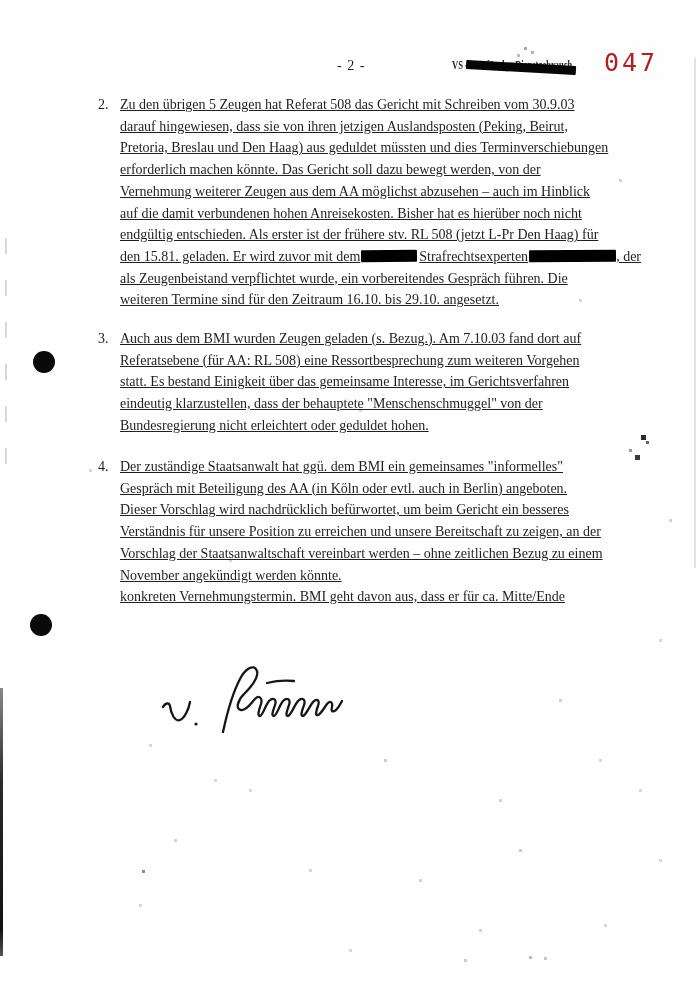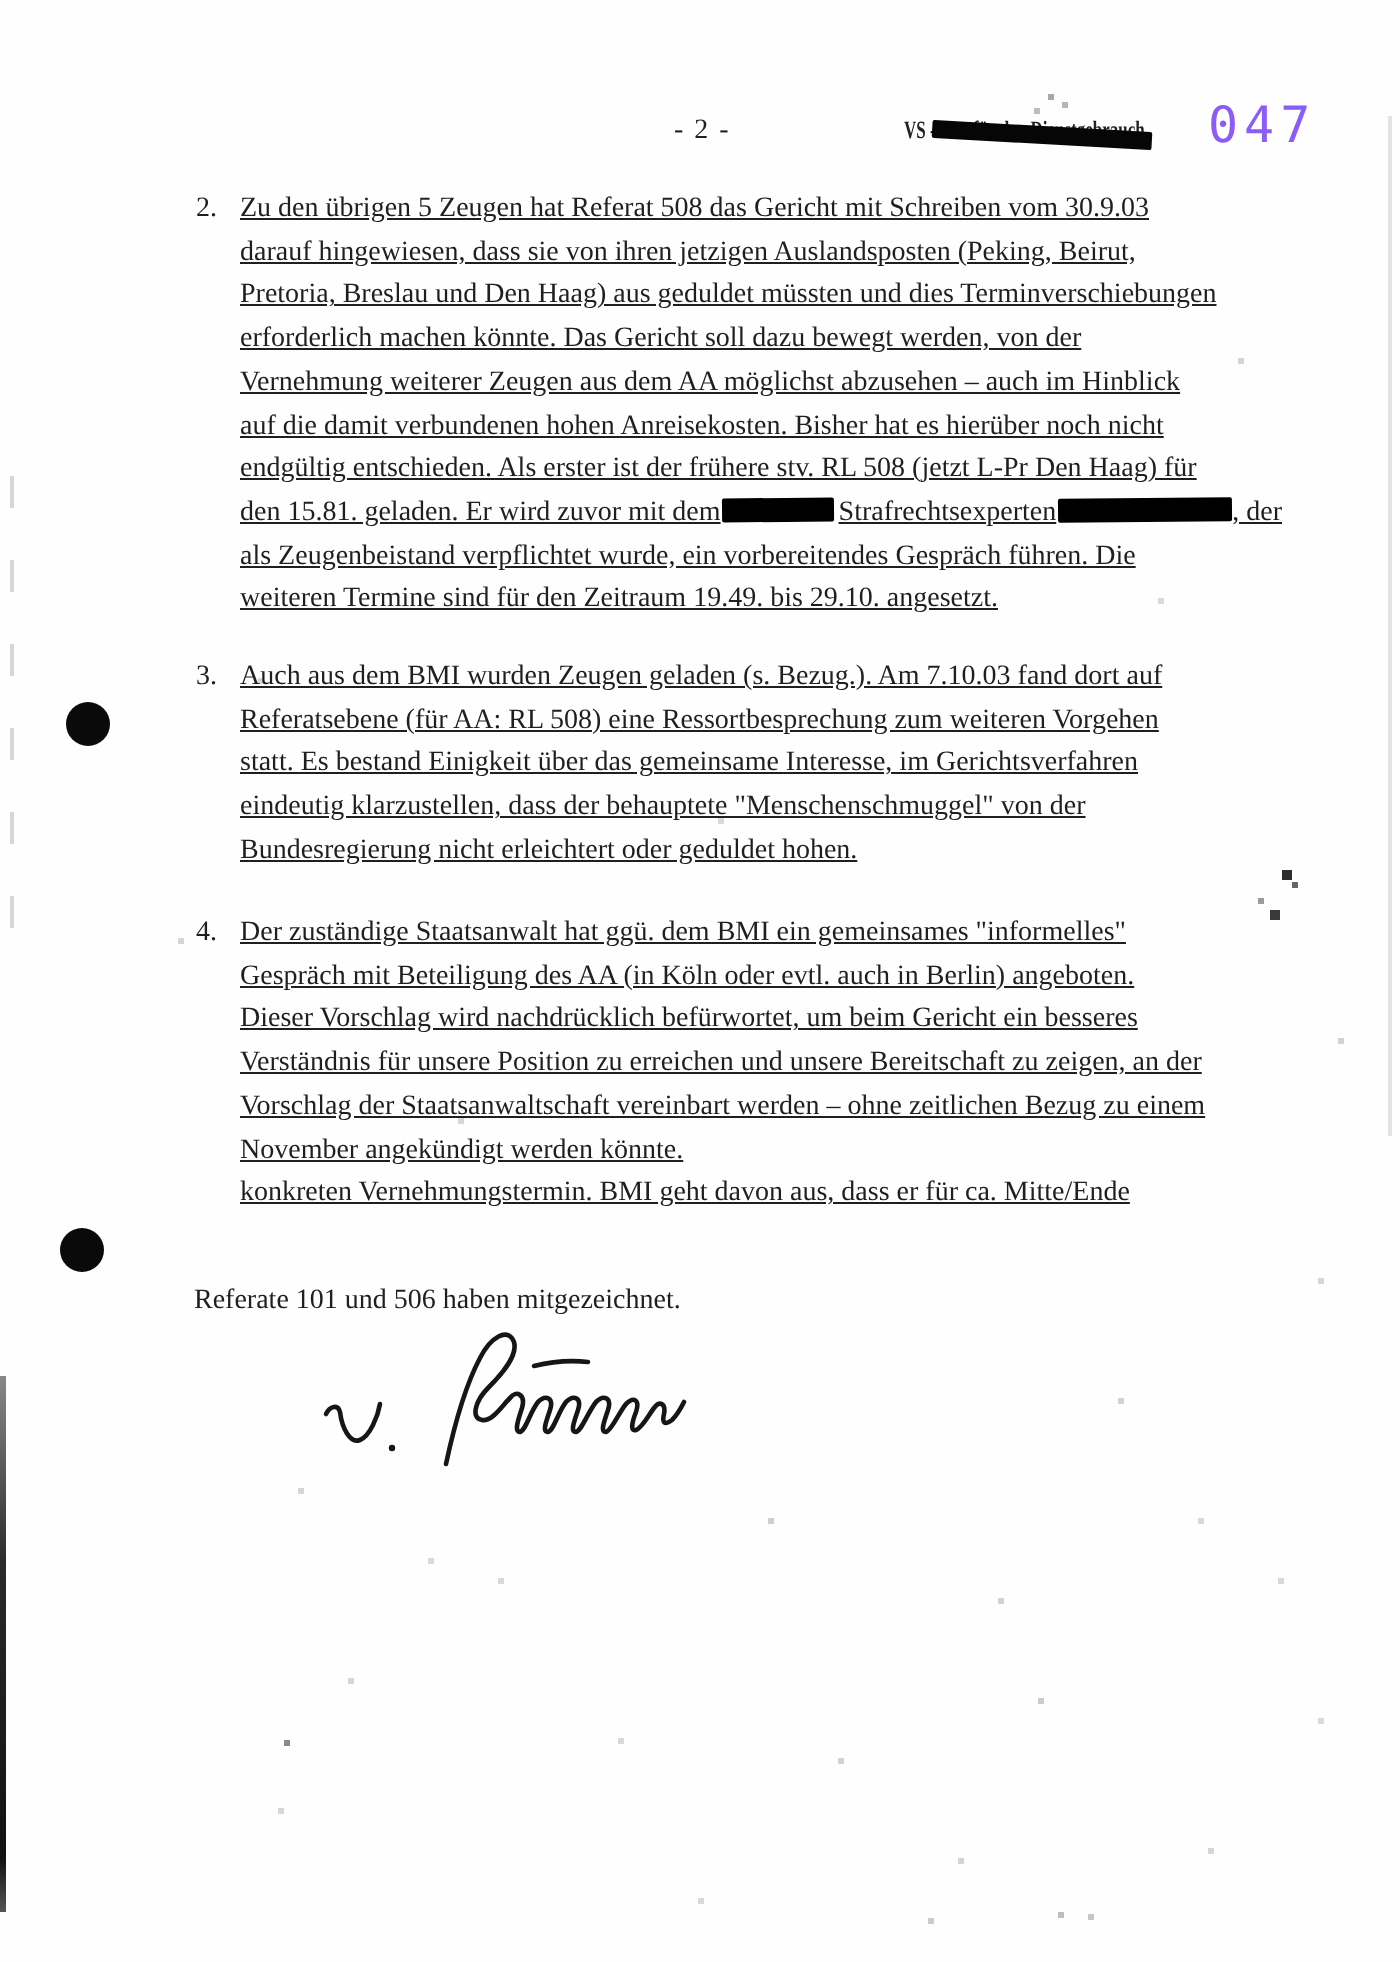--- a/index.html
+++ b/index.html
@@ -33,21 +33,21 @@
   .hole-1{left:33px;top:351px;}
   .hole-2{left:30px;top:614px;}
   
   .pagenum{position:absolute;left:337px;top:58px;font-size:14px;letter-spacing:1px;}
   .classification{position:absolute;left:452px;top:55px;width:126px;height:30px;overflow:hidden;}
   .classification .vs-text{position:absolute;left:0;top:3px;font-size:12.5px;font-weight:bold;
     white-space:nowrap;transform:scaleX(0.68);transform-origin:left center;color:#222;}
   .strike-bar{position:absolute;left:14px;top:8px;width:110px;height:9px;background:#060606;
     transform:rotate(3.2deg);border-radius:1px;}
   .stamp{position:absolute;left:604px;top:48px;font-family:"DejaVu Sans Mono", monospace;
-    font-size:25px;letter-spacing:3px;color:#8b5cf6;}
+    font-size:25px;letter-spacing:3px;color:#b91c1c;}
   
   .para{position:absolute;left:98px;width:560px;display:flex;}
   .para-2{top:94px;}
   .para-3{top:328px;}
   .para-4{top:456px;}
   .para .num{width:22px;flex:none;font-size:14px;line-height:21.7px;}
   .para .lines{flex:1;}
   .line{font-size:14px;line-height:21.7px;white-space:nowrap;text-decoration:underline;}
   .redact{display:inline-block;height:12px;background:#000;vertical-align:-1px;
     border-radius:1px;transform:rotate(-0.5deg);}
@@ -80,21 +80,21 @@
     <div class="lines">
       <div class="line">Zu den übrigen 5 Zeugen hat Referat 508 das Gericht mit Schreiben vom 30.9.03</div>
       <div class="line">darauf hingewiesen, dass sie von ihren jetzigen Auslandsposten (Peking, Beirut,</div>
       <div class="line">Pretoria, Breslau und Den Haag) aus geduldet müssten und dies Terminverschiebungen</div>
       <div class="line">erforderlich machen könnte. Das Gericht soll dazu bewegt werden, von der</div>
       <div class="line">Vernehmung weiterer Zeugen aus dem AA möglichst abzusehen – auch im Hinblick</div>
       <div class="line">auf die damit verbundenen hohen Anreisekosten. Bisher hat es hierüber noch nicht</div>
       <div class="line">endgültig entschieden. Als erster ist der frühere stv. RL 508 (jetzt L-Pr Den Haag) für</div>
       <div class="line"><span>den 15.81. geladen. Er wird zuvor mit dem</span><span class="redact r1"></span><span>Strafrechtsexperten</span><span class="redact r2"></span><span>, der</span></div>
       <div class="line">als Zeugenbeistand verpflichtet wurde, ein vorbereitendes Gespräch führen. Die</div>
-      <div class="line">weiteren Termine sind für den Zeitraum 19.49. bis 29.10. angesetzt.</div>
+      <div class="line">weiteren Termine sind für den Zeitraum 16.10. bis 29.10. angesetzt.</div>
     </div>
   </div>
 
   <div class="para para-3">
     <span class="num">3.</span>
     <div class="lines">
       <div class="line">Auch aus dem BMI wurden Zeugen geladen (s. Bezug.). Am 7.10.03 fand dort auf</div>
       <div class="line">Referatsebene (für AA: RL 508) eine Ressortbesprechung zum weiteren Vorgehen</div>
       <div class="line">statt. Es bestand Einigkeit über das gemeinsame Interesse, im Gerichtsverfahren</div>
       <div class="line">eindeutig klarzustellen, dass der behauptete "Menschenschmuggel" von der</div>
@@ -108,21 +108,20 @@
       <div class="line">Der zuständige Staatsanwalt hat ggü. dem BMI ein gemeinsames "informelles"</div>
       <div class="line">Gespräch mit Beteiligung des AA (in Köln oder evtl. auch in Berlin) angeboten.</div>
       <div class="line">Dieser Vorschlag wird nachdrücklich befürwortet, um beim Gericht ein besseres</div>
       <div class="line">Verständnis für unsere Position zu erreichen und unsere Bereitschaft zu zeigen, an der</div>
       <div class="line">Vorschlag der Staatsanwaltschaft vereinbart werden – ohne zeitlichen Bezug zu einem</div>
       <div class="line">November angekündigt werden könnte.</div>
       <div class="line">konkreten Vernehmungstermin. BMI geht davon aus, dass er für ca. Mitte/Ende</div>
     </div>
   </div>
 
-  <div class="closing">Referate 101 und 506 haben mitgezeichnet.</div>
 
   <svg class="signature" width="215" height="85" viewBox="0 0 215 85">
     <g stroke="#161616" stroke-width="2.3" fill="none" stroke-linecap="round" stroke-linejoin="round">
       <path d="M 15 49 C 17 45 21 44 22 48 C 23 56 27 64 32 62 C 37 60 41 50 42 44"></path>
       <circle cx="48" cy="66" r="1.6" fill="#161616" stroke="none"></circle>
       <path d="M 75 74 C 78 60 83 38 92 21 C 97 11 106 5 109 13 C 111 20 103 29 96 36 C 90 42 87 51 93 52 C 98 53 103 45 107 41 C 110 37 115 39 113 46 C 111 52 109 58 112 58 C 115 57 117 48 121 43 C 125 39 129 41 127 47 C 125 53 123 58 126 58 C 129 57 131 48 135 43 C 139 39 143 41 141 47 C 139 53 137 58 140 58 C 143 57 146 48 150 43 C 154 39 158 41 156 47 C 154 53 152 58 155 58 C 158 57 161 49 165 44 C 169 40 172 42 170 48 C 168 53 167 58 170 57 C 173 56 176 50 179 46 C 182 42 185 44 184 49 C 183 53 184 55 188 52 C 191 49 193 45 194 43"></path>
       <path d="M 119 25 C 127 23 137 22 146 23"></path>
     </g>
   </svg>
 

